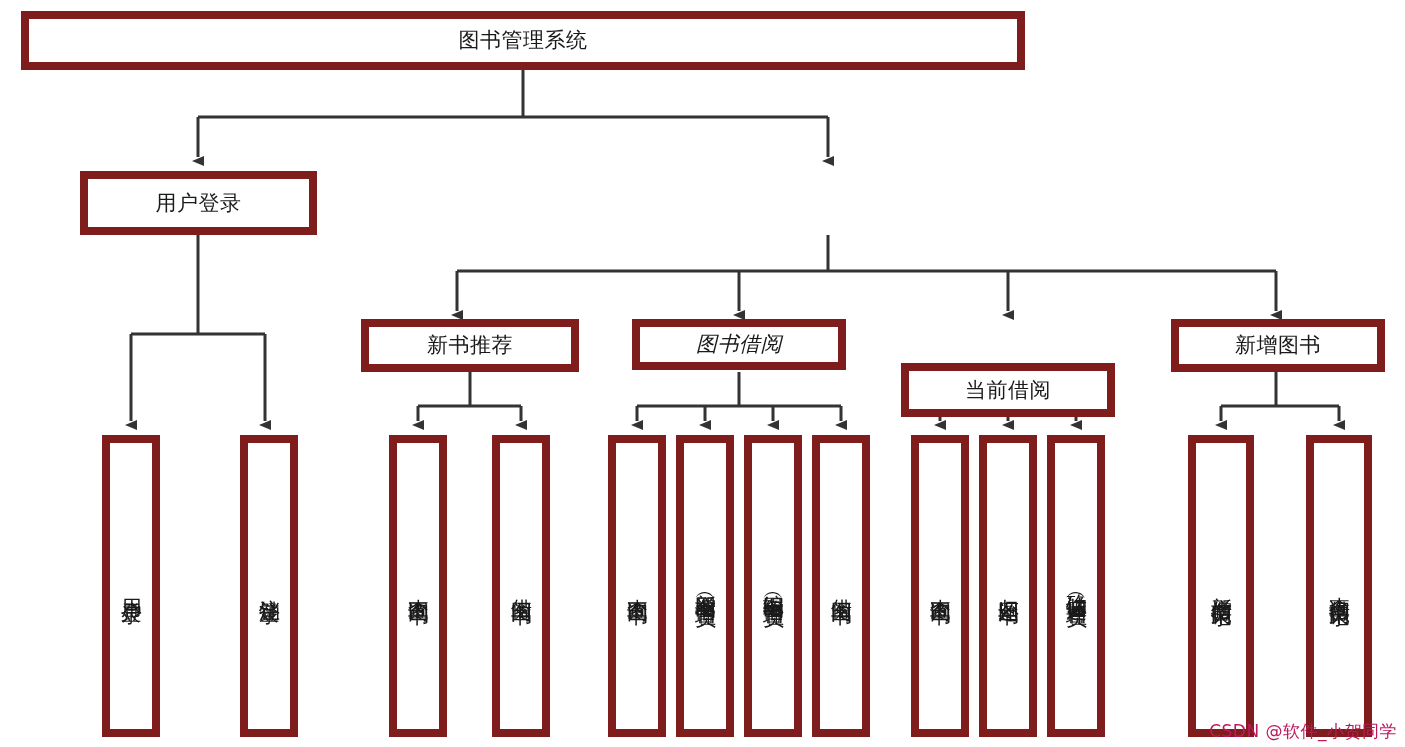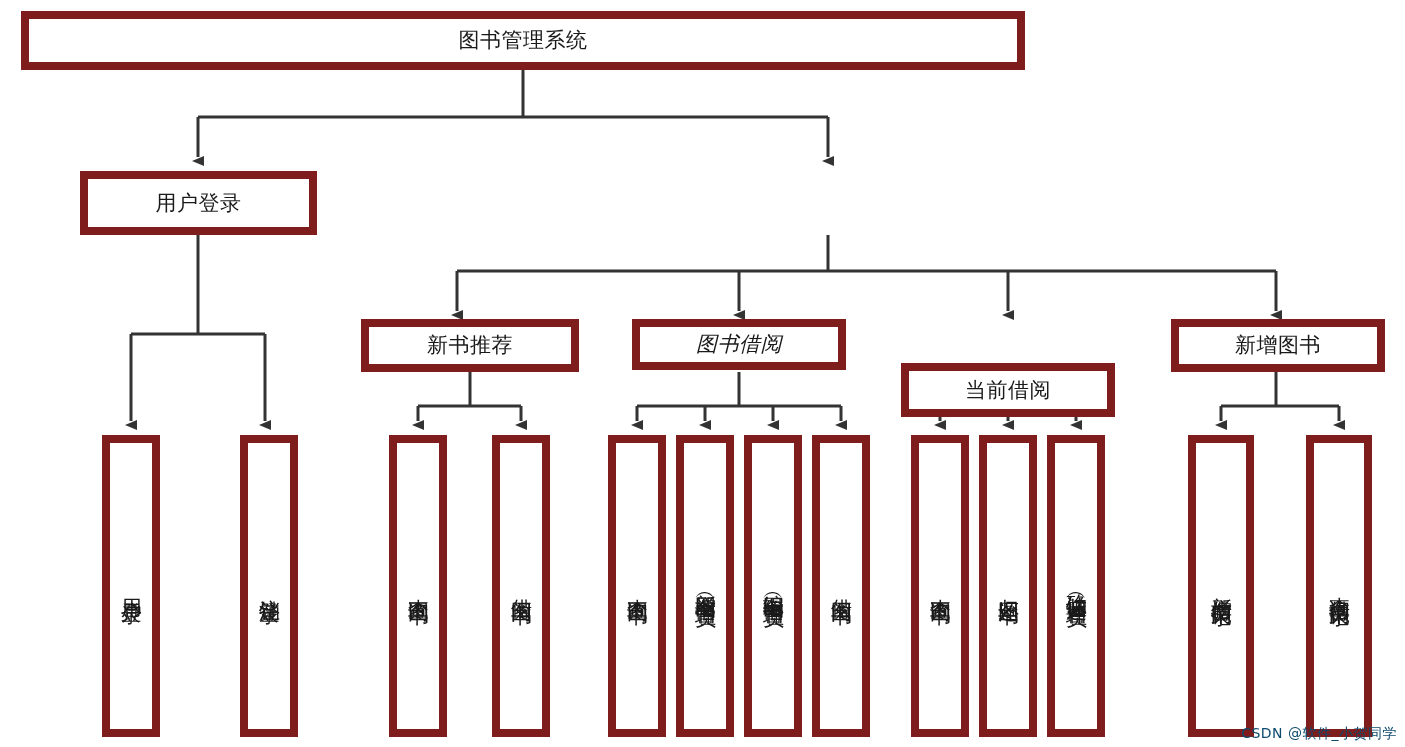--- a/index.html
+++ b/index.html
@@ -56,22 +56,22 @@
     writing-mode: vertical-rl;
     text-orientation: upright;
     font-size: 21px;
     letter-spacing: 2px;
     line-height: 1;
   }
   #watermark {
     position: absolute;
     right: 8px;
     bottom: 4px;
-    font-size: 14px;
-    color: #0c4a6e;
+    font-size: 17px;
+    color: #be185d;
     white-space: nowrap;
     letter-spacing: 0.5px;
   }
 </style>
 </head>
 <body>
 
 <div id="diagram-root">
 
   <svg id="edges-layer" viewBox="0 0 1405 747" width="1405" height="747" xmlns="http://www.w3.org/2000/svg">

